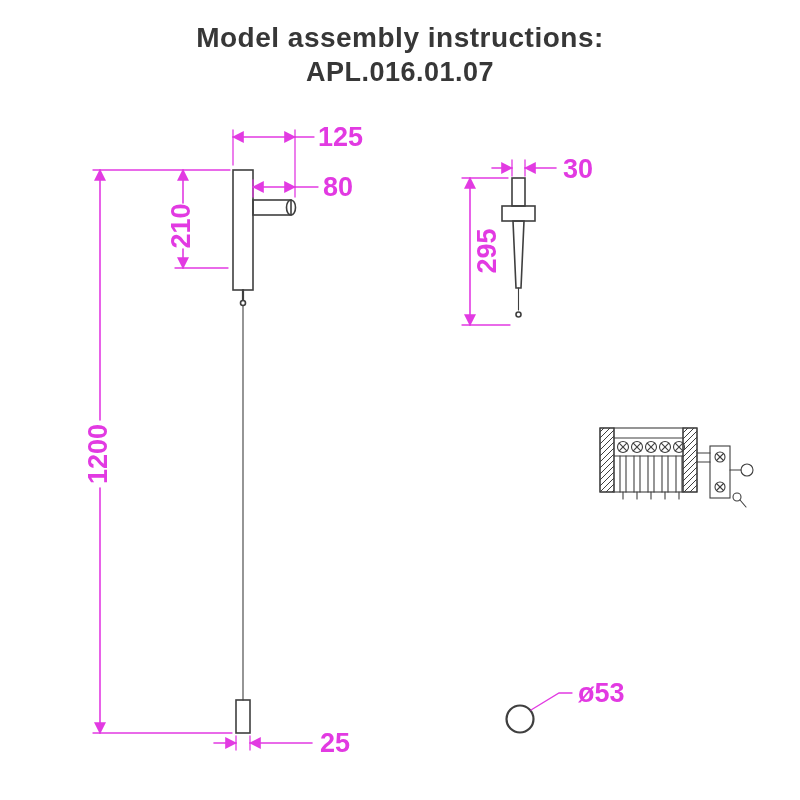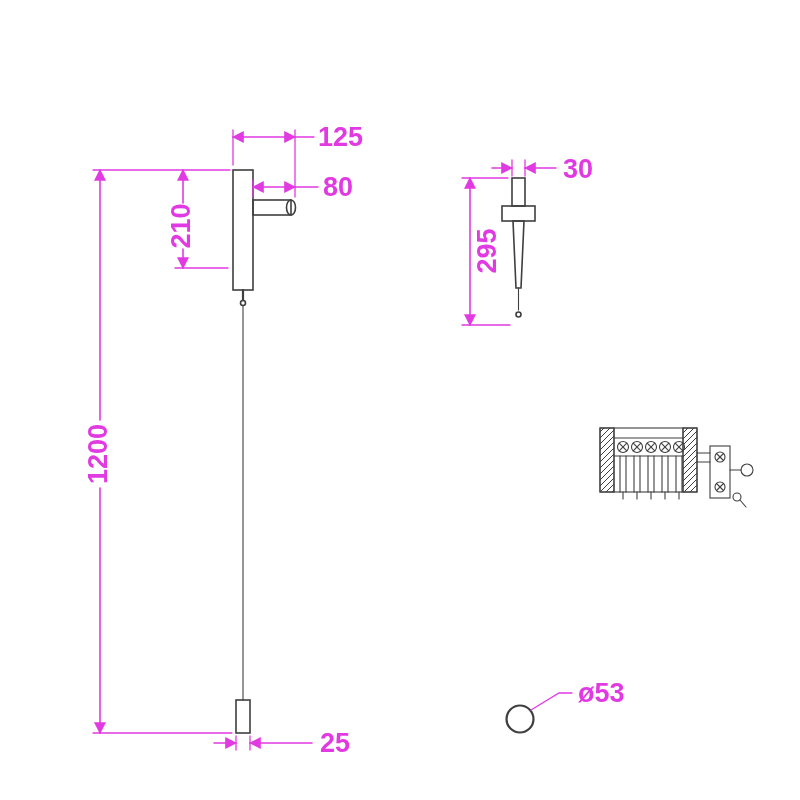--- a/index.html
+++ b/index.html
@@ -21,20 +21,22 @@
   g.dim .ext { stroke-width:1.3; }
   text.dim-label {
     fill:var(--dimension,#e23ae2); stroke:none; font-size:27px; font-weight:600;
     font-family:"Liberation Sans", sans-serif;
   }
 </style>
 </head>
 <body>
 
 <div class="title-block">
+  <div class="title-line1">Model assembly instructions:</div>
+  <div class="title-line2">APL.016.01.07</div>
 </div>
 
 <svg width="800" height="800" viewBox="0 0 800 800">
   <defs>
     <marker id="arr" viewBox="0 0 10 10" refX="9" refY="5" markerWidth="7.5" markerHeight="7.5" orient="auto-start-reverse">
       <path d="M0,0 L10,5 L0,10 z" fill="#e23ae2"></path>
     </marker>
     <pattern id="hatch" width="6" height="6" patternUnits="userSpaceOnUse">
       <path d="M0,6 L6,0" stroke="#3f3f3f" stroke-width="1" fill="none"></path>
     </pattern>

